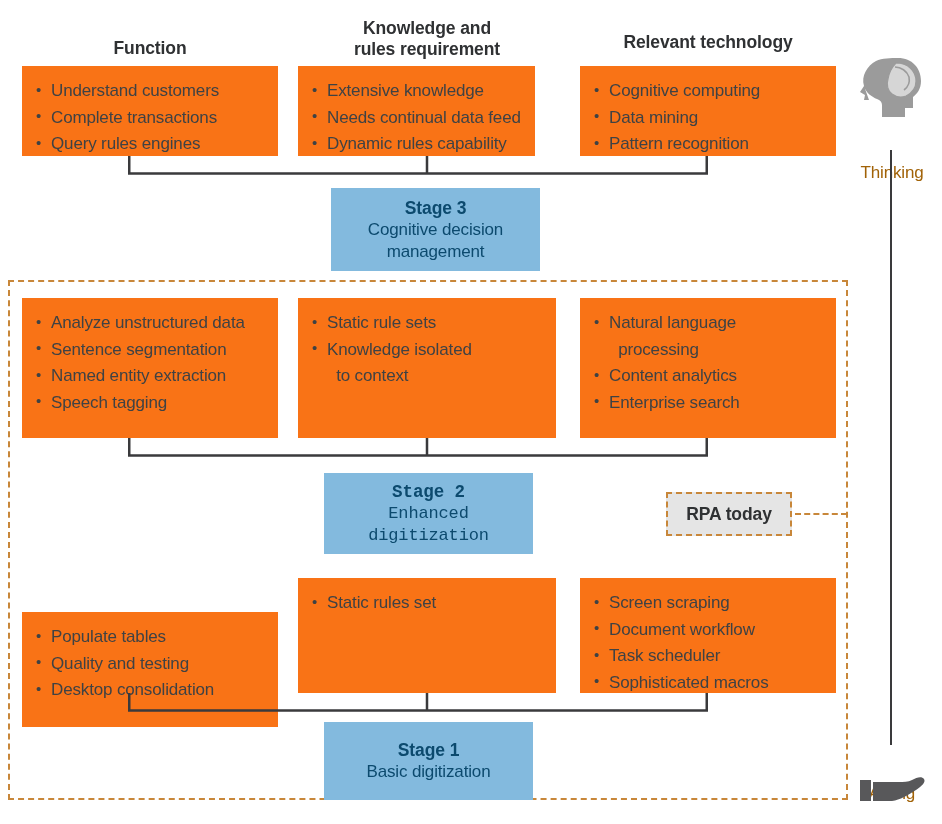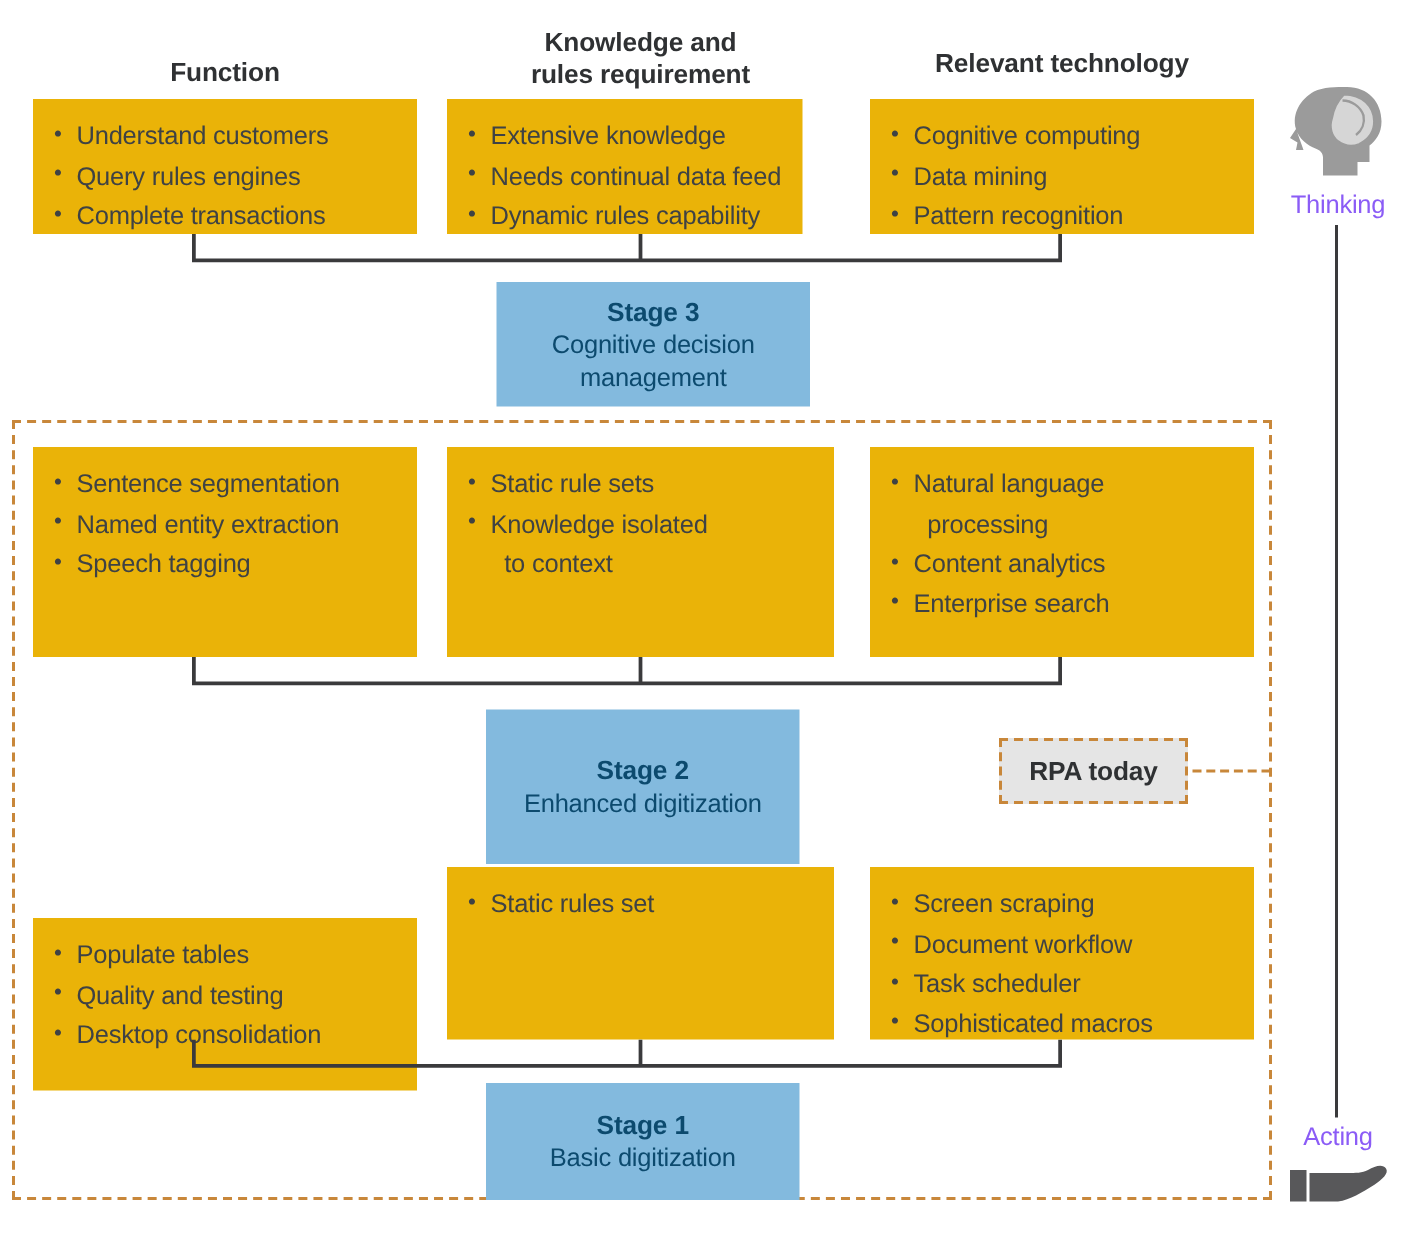--- a/index.html
+++ b/index.html
@@ -26,21 +26,21 @@
     font-weight: bold;
     color: #2f3133;
     text-align: center;
     line-height: 1.18;
     letter-spacing: -0.1px;
   }
 
   
   .grey-box {
     position: absolute;
-    background: #eab308;
+    background: #f97316;
     box-sizing: border-box;
     padding: 12px 14px 10px 14px;
   }
   .grey-box ul {
     margin: 0;
     padding: 0;
     list-style: none;
   }
   .grey-box li {
     position: relative;
@@ -114,24 +114,25 @@
   }
   .rpa-connector {
     position: absolute;
     border-top: 2.5px dashed #c8873a;
   }
 
   
   .side-label {
     position: absolute;
     font-size: 17px;
-    color: #8b5cf6;
+    color: #a16207;
     text-align: center;
     letter-spacing: -0.15px;
     white-space: nowrap;
+    margin-top: 36px;
   }
   .icon-wrap { position: absolute; }
   .icon-wrap svg { display: block; }
   .vline {
     position: absolute;
     background: #3a3a3c;
     width: 2px;
   }
 </style>
 </head>
@@ -144,22 +145,22 @@
   <div class="col-header" style="left:298px; top:18px; width:258px;">
     <div>Knowledge and</div>
     <div>rules requirement</div>
   </div>
 
   <div class="col-header" style="left:580px; top:32px; width:256px;">Relevant technology</div>
 
   <div class="grey-box" style="left:22px; top:66px; width:256px; height:90px;">
     <ul>
       <li>Understand customers</li>
+      <li>Complete transactions</li>
       <li>Query rules engines</li>
-      <li>Complete transactions</li>
     </ul>
   </div>
 
   <div class="grey-box" style="left:298px; top:66px; width:237px; height:90px;">
     <ul>
       <li>Extensive knowledge</li>
       <li>Needs continual data feed</li>
       <li>Dynamic rules capability</li>
     </ul>
   </div>
@@ -180,20 +181,21 @@
 
   <div class="stage-box" style="left:331px; top:188px; width:209px; height:83px;">
     <div class="stage-title">Stage 3</div>
     <div class="stage-sub">Cognitive decision<br>management</div>
   </div>
 
   <div class="dashed-region" style="left:8px; top:280px; width:840px; height:520px;"></div>
 
   <div class="grey-box" style="left:22px; top:298px; width:256px; height:140px;">
     <ul>
+      <li>Analyze unstructured data</li>
       <li>Sentence segmentation</li>
       <li>Named entity extraction</li>
       <li>Speech tagging</li>
     </ul>
   </div>
 
   <div class="grey-box" style="left:298px; top:298px; width:258px; height:140px;">
     <ul>
       <li>Static rule sets</li>
       <li>Knowledge isolated<br>&nbsp;&nbsp;to context</li>
@@ -207,21 +209,21 @@
       <li>Enterprise search</li>
     </ul>
   </div>
 
   <div class="bracket" style="left:128px; top:438px;">
     <svg width="580" height="20" viewBox="0 0 580 20">
       <path d="M1.25 0 L1.25 17.5 L578.75 17.5 L578.75 0 M299 0 L299 17.5" fill="none" stroke="#3a3a3c" stroke-width="2.5"></path>
     </svg>
   </div>
 
-  <div class="stage-box" style="left:324px; top:473px; width:209px; height:103px;">
+  <div class="stage-box" style="left:324px; top:473px; width:209px; height:81px;font-family:Liberation Mono, monospace;">
     <div class="stage-title">Stage 2</div>
     <div class="stage-sub">Enhanced digitization</div>
   </div>
 
   <div class="rpa-tag" style="left:666px; top:492px; width:126px; height:44px;">
     <span>RPA today</span>
   </div>
   <div class="rpa-connector" style="left:795px; top:513px; width:52px;"></div>
 
   <div class="grey-box" style="left:22px; top:612px; width:256px; height:115px;">

